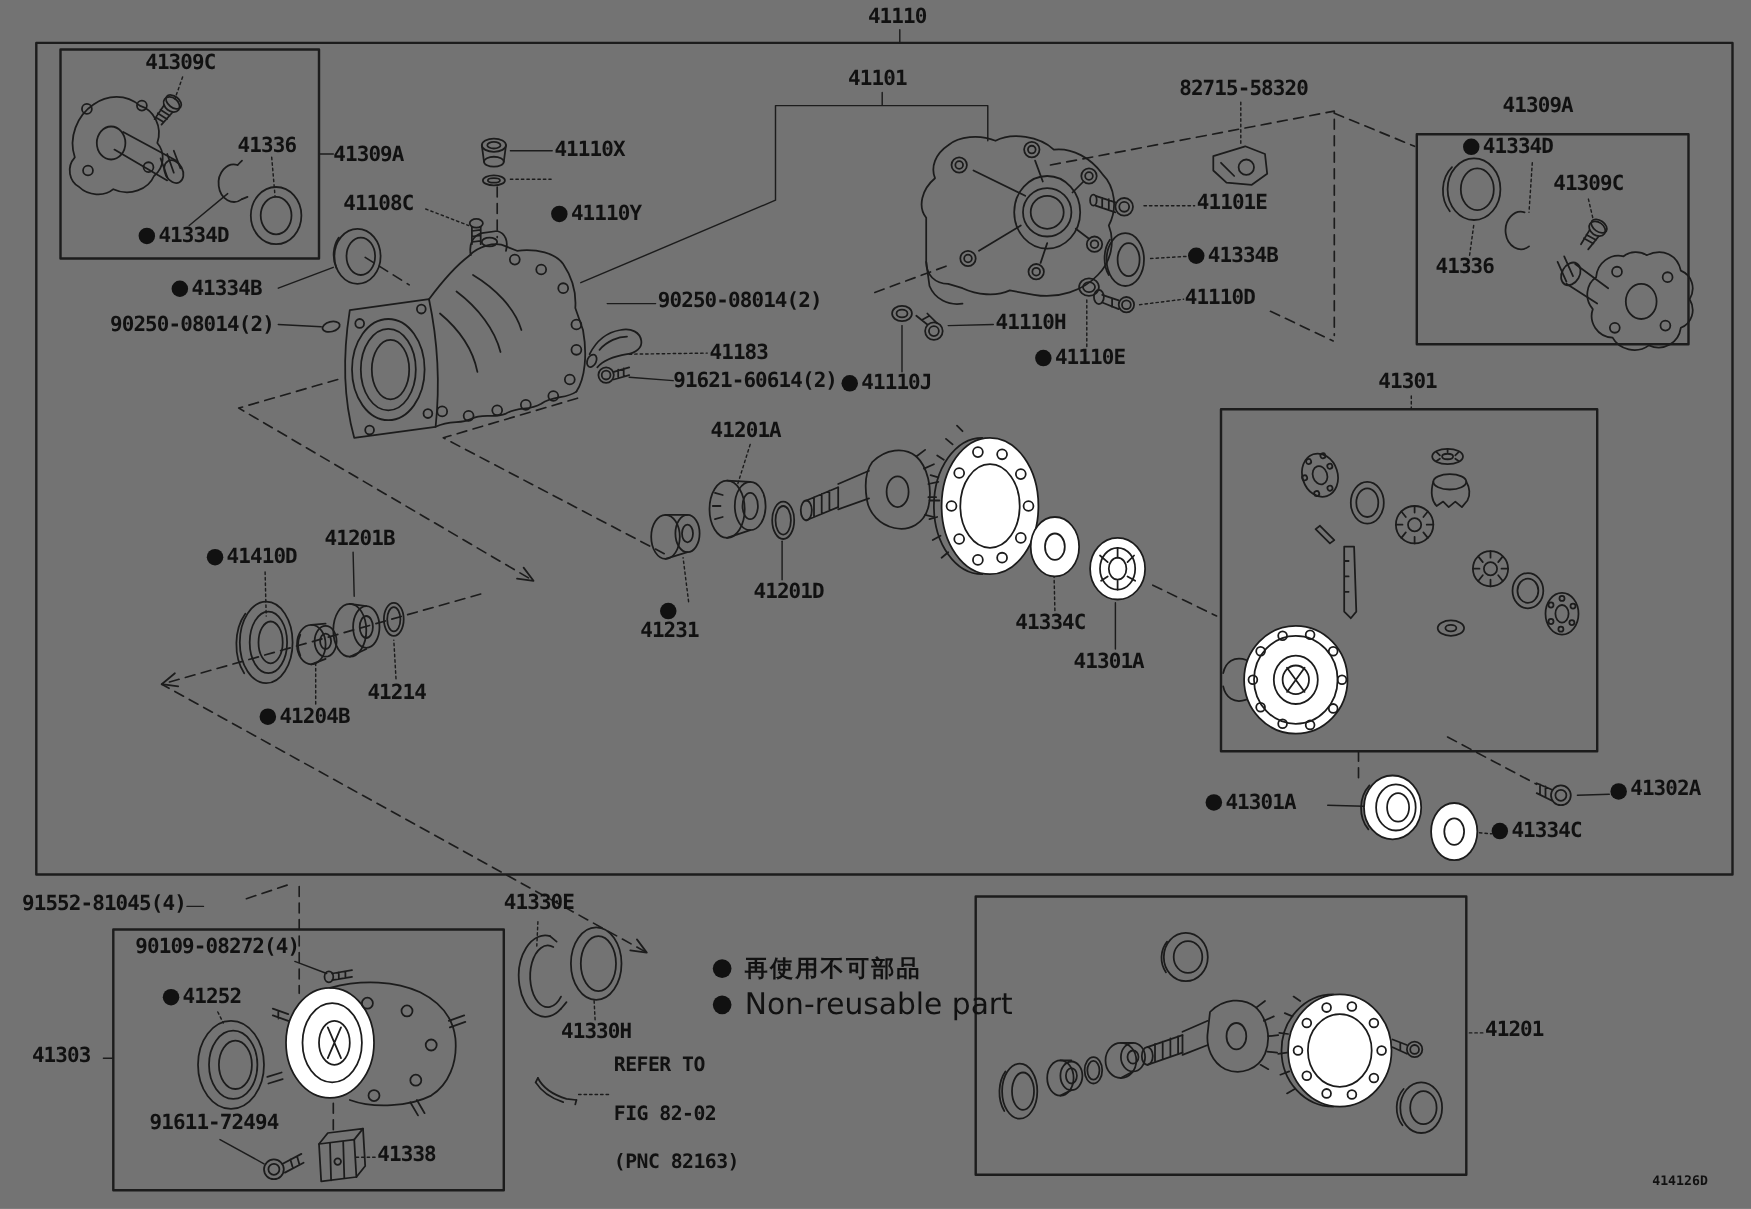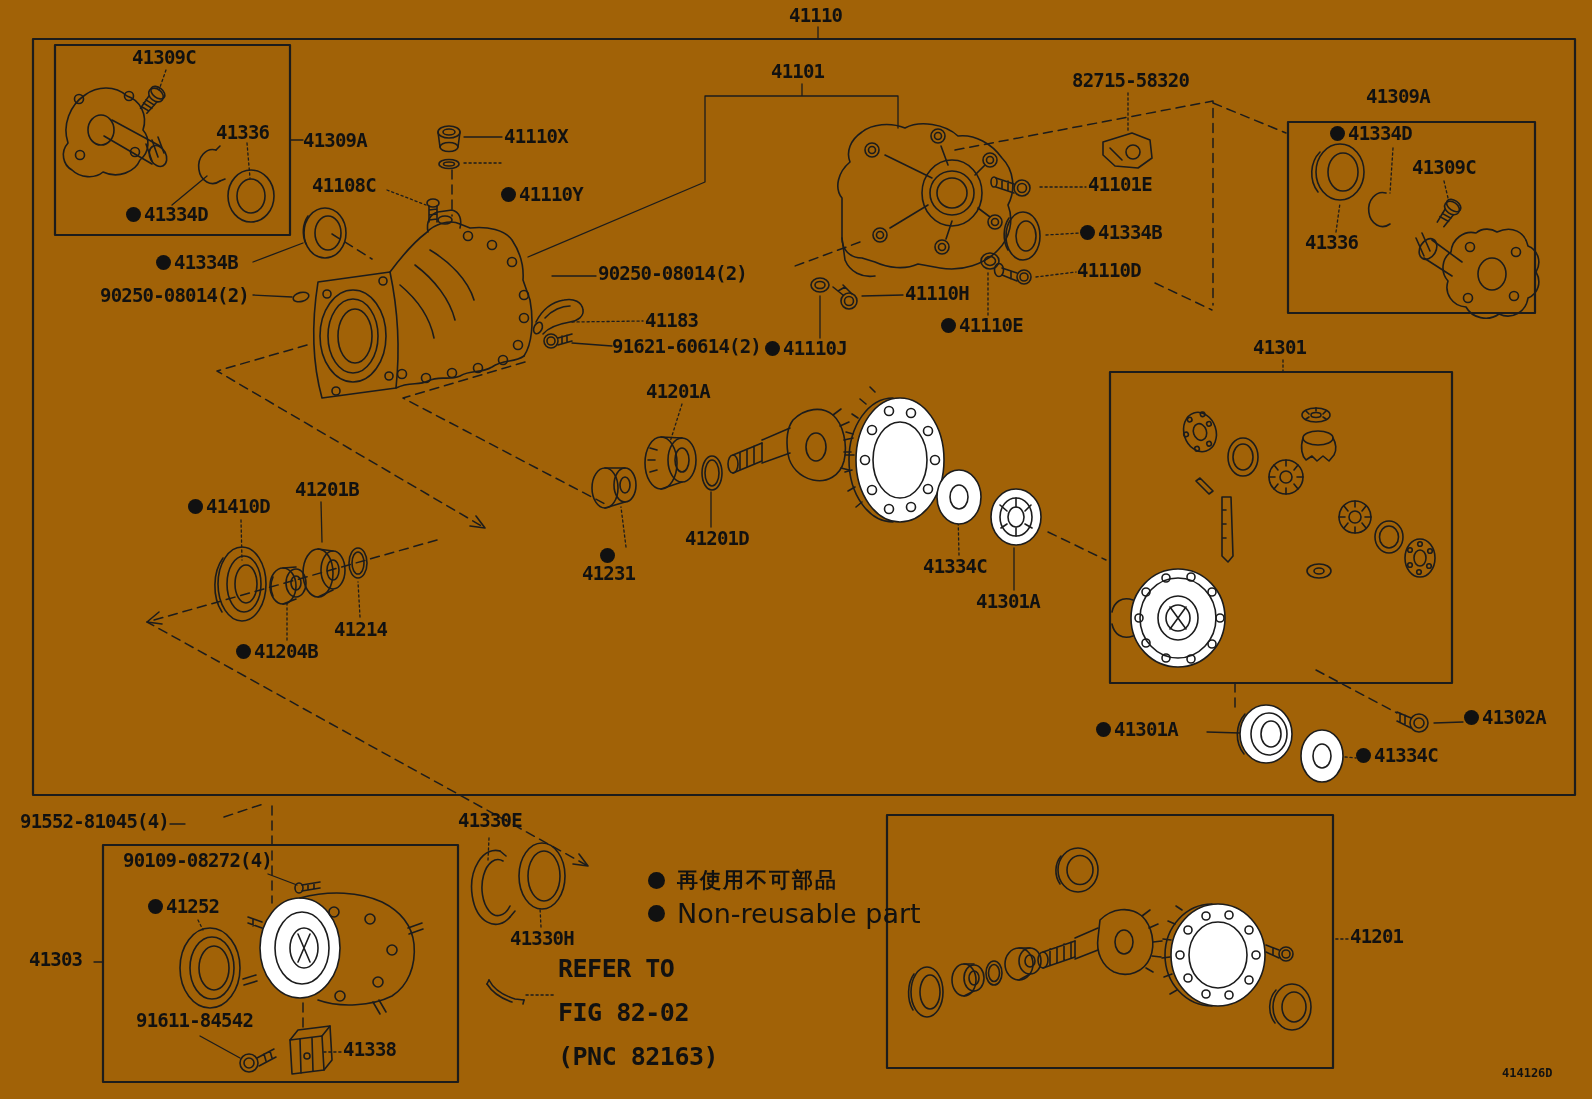--- a/index.html
+++ b/index.html
@@ -1,28 +1,28 @@
 <!DOCTYPE html>
 <html><head>
 <meta charset="utf-8">
 <style>
   html,body{margin:0;padding:0;background:#e8e8e8;}
-  #stage{position:relative;width:1592px;height:1099px;background:#a16207;overflow:hidden;
+  #stage{position:relative;width:1592px;height:1099px;background:#737373;overflow:hidden;
          font-family:"DejaVu Sans Mono", monospace;}
   #art{position:absolute;left:0;top:0;}
   .plabel{position:absolute;font-weight:700;font-size:19px;line-height:20px;letter-spacing:-0.8px;
           color:#111;white-space:nowrap;display:flex;align-items:center;}
   .plabel .bullet{display:inline-block;width:15px;height:15px;border-radius:50%;background:#111;
           margin-right:3px;flex:0 0 auto;}
   .legend{position:absolute;left:648px;top:866px;color:#111;}
   .legend-row{display:flex;align-items:center;margin-bottom:4px;}
   .legend .bullet{display:inline-block;width:17px;height:17px;border-radius:50%;background:#111;margin-right:12px;}
   .legend .jp{font-family:"DejaVu Sans", sans-serif;font-weight:700;font-size:21px;letter-spacing:2px;}
   .legend .en{font-family:"DejaVu Sans", sans-serif;font-weight:400;font-size:27px;}
-  .refer{position:absolute;left:558px;top:958px;font-weight:700;font-size:25px;line-height:22px;
+  .refer{position:absolute;left:558px;top:958px;font-weight:700;font-size:18px;line-height:22px;
          letter-spacing:-0.5px;color:#111;white-space:pre;}
   .figcode{position:absolute;left:1502px;top:1066px;font-weight:700;font-size:12px;color:#111;}
 </style>
 </head>
 <body>
 
 <div id="stage">
 
 <svg id="art" width="1592" height="1099" viewBox="0 0 1592 1099" stroke="#1c1c1c" fill="none" stroke-width="1.6" stroke-linecap="round" stroke-linejoin="round">
 
@@ -638,21 +638,21 @@
         <span>41214</span>
       </div>
       <div class="plabel" style="left: 236px; top: 641px;">
         <span class="bullet"></span>
         <span>41204B</span>
       </div>
       <div class="plabel" style="left: 1096px; top: 719px;">
         <span class="bullet"></span>
         <span>41301A</span>
       </div>
-      <div class="plabel" style="left: 1464px; top: 707px;">
+      <div class="plabel" style="left: 1464px; top: 707px; align-items: flex-end;">
         <span class="bullet"></span>
         <span>41302A</span>
       </div>
       <div class="plabel" style="left: 1356px; top: 745px;">
         <span class="bullet"></span>
         <span>41334C</span>
       </div>
       <div class="plabel" style="left: 20px; top: 811px;">
         <span>91552-81045(4)</span>
       </div>
@@ -666,21 +666,21 @@
       <div class="plabel" style="left: 458px; top: 810px;">
         <span>41330E</span>
       </div>
       <div class="plabel" style="left: 29px; top: 949px;">
         <span>41303</span>
       </div>
       <div class="plabel" style="left: 510px; top: 928px;">
         <span>41330H</span>
       </div>
       <div class="plabel" style="left: 136px; top: 1010px;">
-        <span>91611-84542</span>
+        <span>91611-72494</span>
       </div>
       <div class="plabel" style="left: 343px; top: 1039px;">
         <span>41338</span>
       </div>
       <div class="plabel" style="left: 1350px; top: 926px;">
         <span>41201</span>
       </div>
     </div>
 
   <div class="legend">

